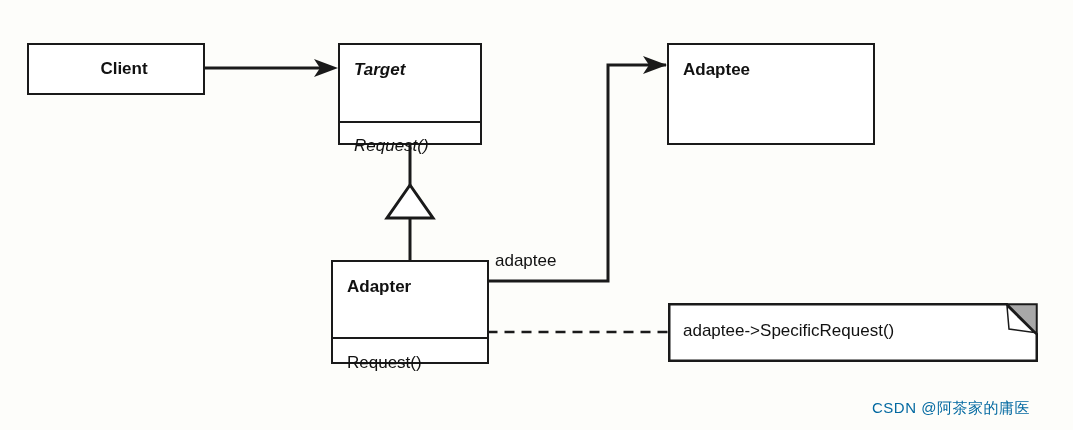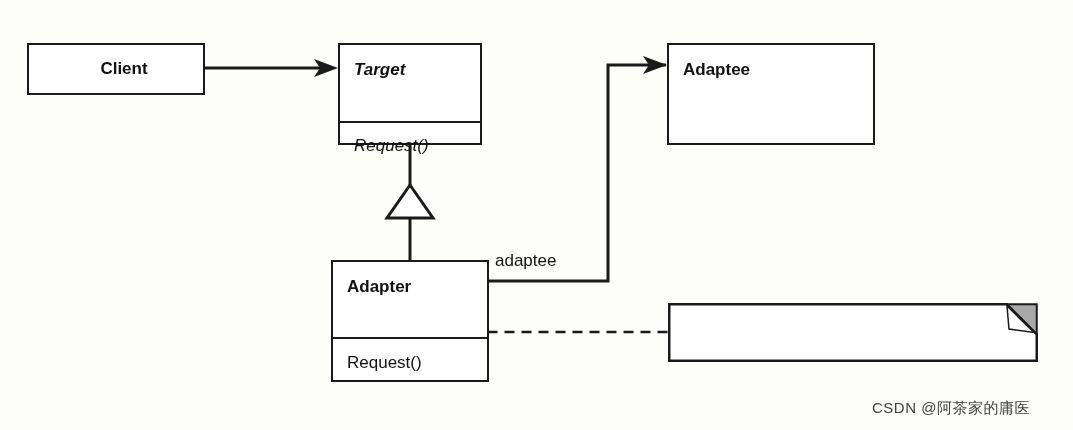--- a/index.html
+++ b/index.html
@@ -79,21 +79,21 @@
   .note-text {
     position: absolute;
     font-size: 17px;
     color: #111111;
     white-space: nowrap;
   }
   
   .watermark {
     position: absolute;
     font-size: 15px;
-    color: #404040;
+    color: #0369a1;
     white-space: nowrap;
     letter-spacing: 0.5px;
   }
 </style>
 </head>
 <body>
 
 <div id="canvas">
 
   <svg class="diagram" viewBox="0 0 1073 430">
@@ -134,37 +134,38 @@
       <span class="op-italic">Request()</span>
     </div>
   </div>
 
   <div class="uml-box" style="left:667px; top:43px; width:208px; height:102px;">
     <div class="uml-compartment" style="height:50px;">
       <span class="name-bold">Adaptee</span>
     </div>
   </div>
 
-  <div class="uml-box" style="left:331px; top:260px; width:158px; height:122px;">
+  <div class="uml-box" style="left:331px; top:260px; width:158px; height:104px;">
     <div class="uml-compartment" style="height:49px;">
       <span class="name-bold">Adapter</span>
     </div>
     <div class="uml-compartment compartment-divider" style="height:49px;">
       <span class="op-plain">Request()</span>
     </div>
   </div>
 
   <div class="role-label" style="left:495px; top:251px;">adaptee</div>
 
   <div class="uml-note" style="left:668px; top:303px; width:370px; height:59px;">
     <svg width="370" height="59" viewBox="0 0 370 59">
 
       <path d="M1.25,1.25 L339,1.25 L368.75,31 L368.75,57.75 L1.25,57.75 Z" fill="#ffffff" stroke="#1a1a1a" stroke-width="2.5" stroke-linejoin="miter"></path>
 
       <path d="M339,1.25 L368.75,1.25 L368.75,31 Z" fill="#a8a8a8" stroke="#1a1a1a" stroke-width="2"></path>
 
       <path d="M339,3 L366,29.5 L341,26 Z" fill="#ffffff" stroke="#1a1a1a" stroke-width="1.5"></path>
     </svg>
+    <div class="note-text" style="left:15px; top:18px;">adaptee-&gt;SpecificRequest()</div>
   </div>
 
   <div class="watermark" style="left:872px; top:399px;">CSDN @阿茶家的庸医</div>
 
 </div>
 
 </body></html>

